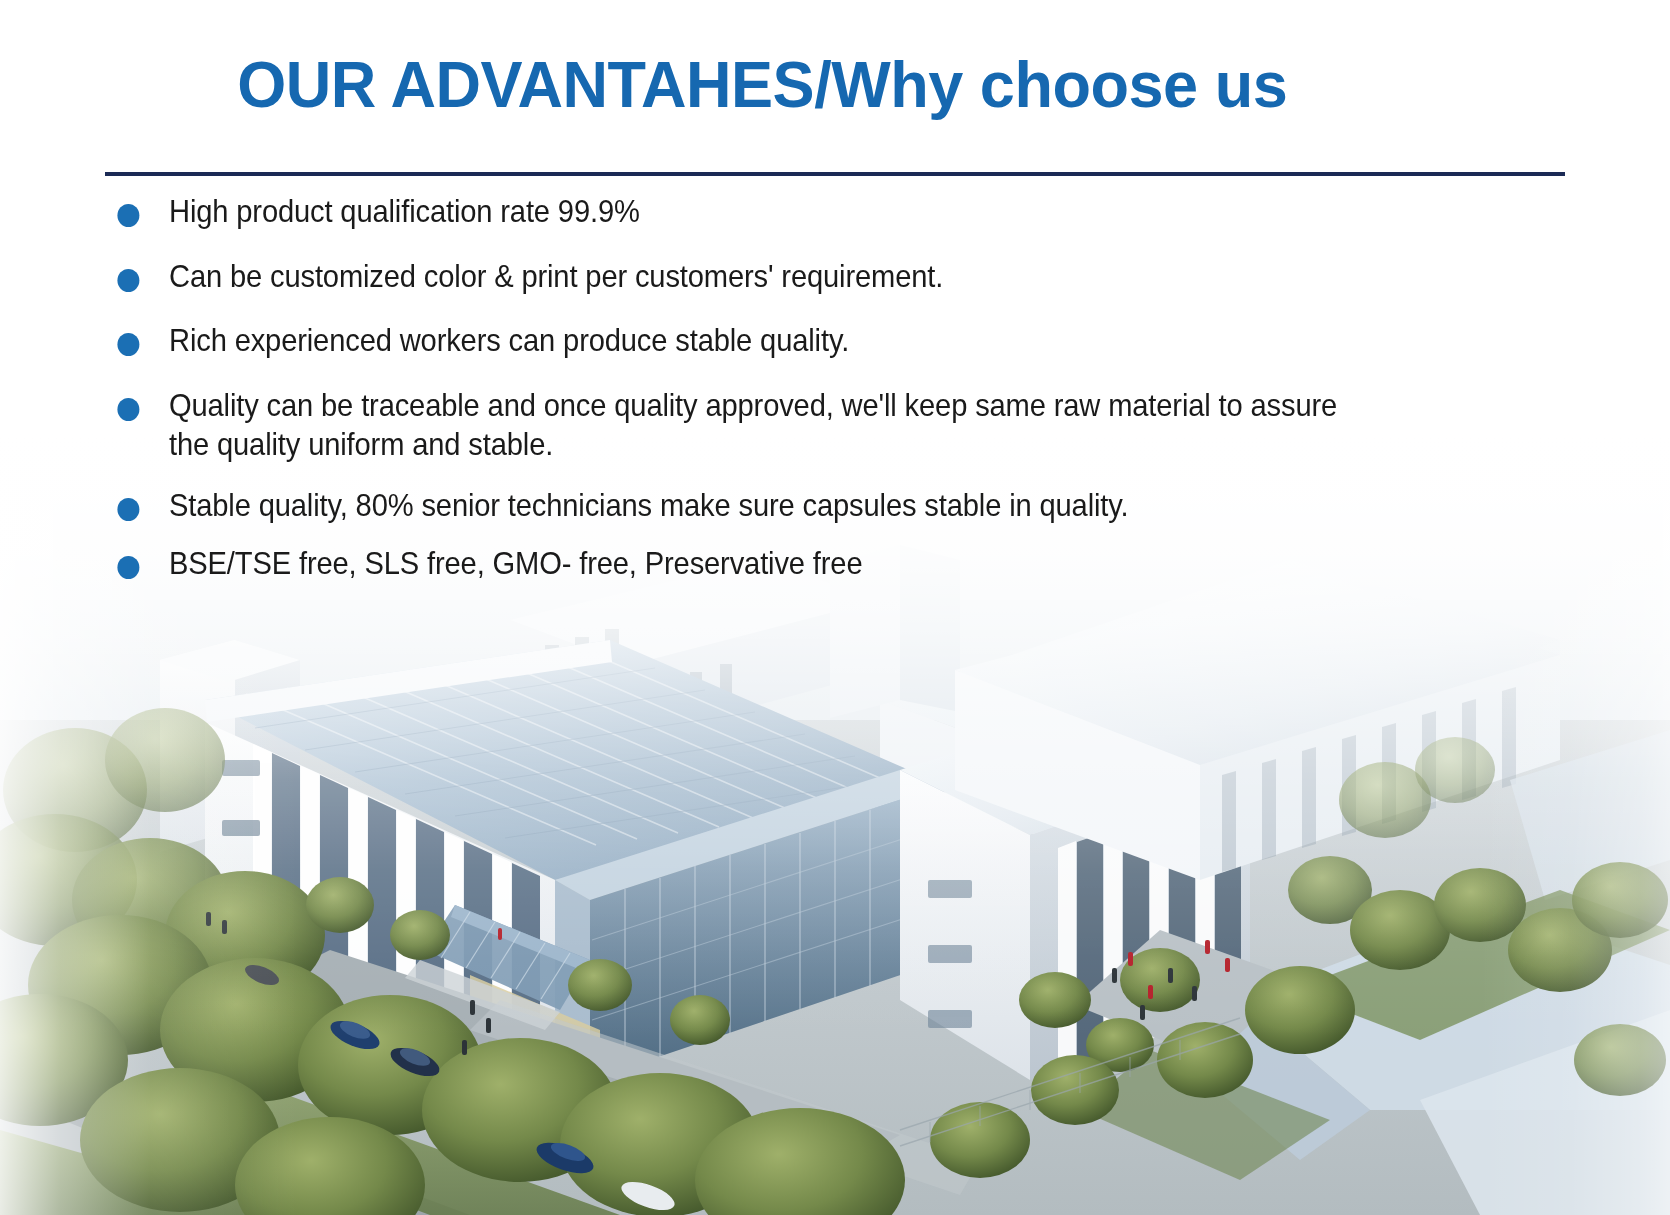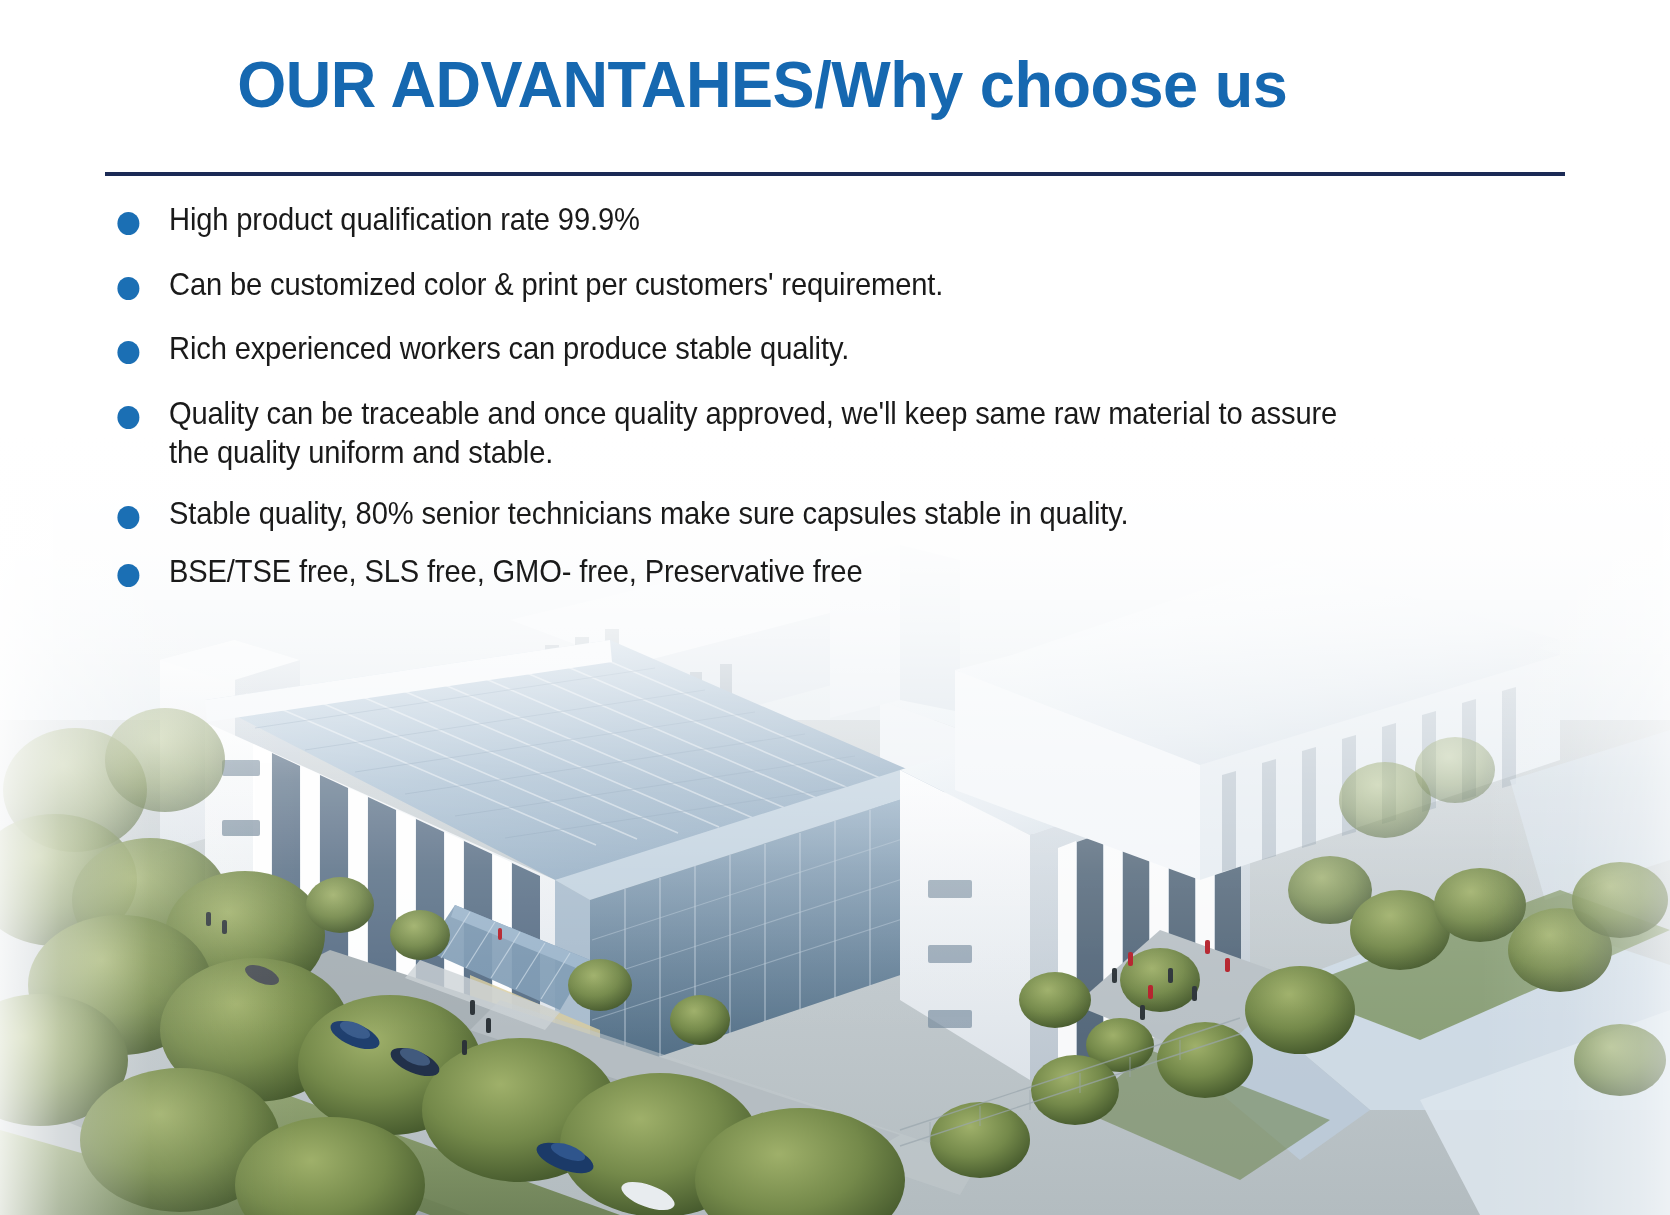--- a/index.html
+++ b/index.html
@@ -99,21 +99,21 @@
     left: 105px;
     top: 172px;
     width: 1460px;
     height: 4px;
     background: #1b2a55;
   }
 
   .advantage-list {
     position: absolute;
     left: 105px;
-    top: 200px;
+    top: 192px;
     width: 1340px;
     list-style: none;
   }
 
   .advantage-item {
     position: relative;
     display: block;
     padding-left: 67px;
     margin-bottom: 26px;
     font-family: "Liberation Sans", sans-serif;

